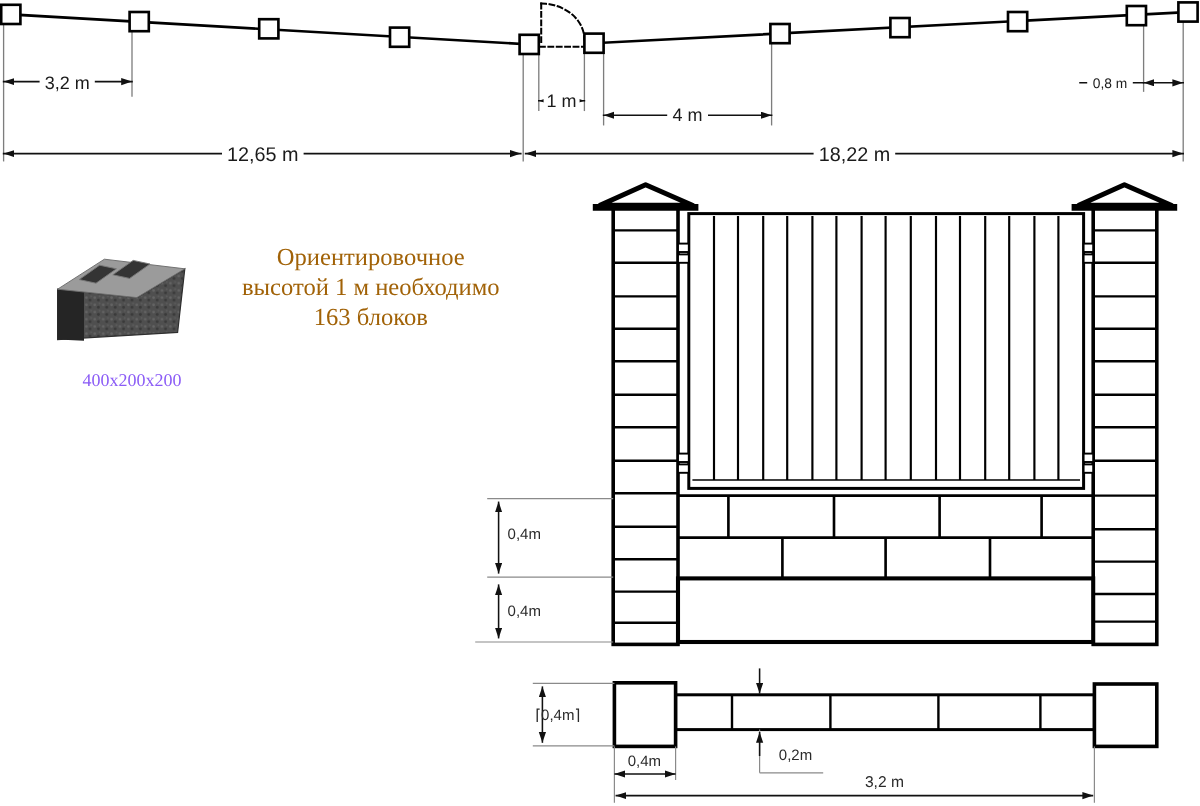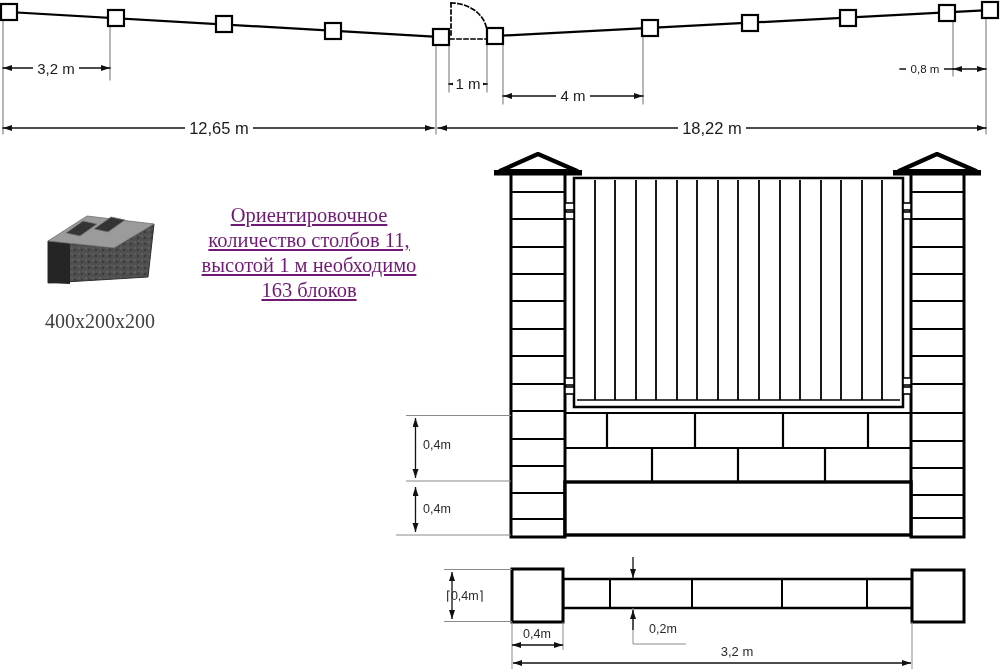--- a/index.html
+++ b/index.html
@@ -5,24 +5,24 @@
   html,body{margin:0;padding:0;background:#fff;}
   #page{position:relative;width:1000px;height:672px;background:#fff;overflow:hidden;
         font-family:"Liberation Sans",sans-serif;}
   #drawing{position:absolute;left:0;top:0;}
   .dimtxt{font-family:"Liberation Sans",sans-serif;fill:#1b1b1b;}
   .sm{font-size:11.5px;}
   .md{font-size:15px;}
   .lg{font-size:16.5px;}
   .el{font-size:12.5px;fill:#2a2a2a;}
   #note{position:absolute;left:173px;top:203px;width:272px;text-align:center;
-        font-family:"Liberation Serif",serif;font-size:20.5px;line-height:25px;color:#701a75;text-decoration:underline;}
+        font-family:"Liberation Serif",serif;font-size:20.5px;line-height:25px;color:#a16207;}
   #note span{display:block;}
-  #block-label{position:absolute;left:30px;top:310px;width:140px;text-align:center;
-        font-family:"Liberation Serif",serif;font-size:20px;color:#404040;}
+  #block-label{position:absolute;left:40px;top:310px;width:140px;text-align:center;
+        font-family:"Liberation Serif",serif;font-size:15px;color:#8b5cf6;}
 </style>
 </head>
 <body>
 
 <div id="page">
 
 <svg id="drawing" width="1000" height="672" viewBox="0 0 1000 672">
   <defs>
     <marker id="arr" markerUnits="userSpaceOnUse" markerWidth="10" markerHeight="8" refX="9" refY="3" orient="auto-start-reverse">
       <path d="M0,0 L9,3 L0,6 Z" fill="#111"></path>
@@ -237,20 +237,19 @@
     </g>
     <text class="dimtxt el" x="446" y="600">⌈0,4m⌉</text>
     <text class="dimtxt el" x="537" y="638" text-anchor="middle">0,4m</text>
     <text class="dimtxt el" x="649" y="633">0,2m</text>
     <text class="dimtxt el" x="737" y="656" text-anchor="middle" style="font-size:13px">3,2 m</text>
   </g>
 </svg>
 
 <div id="note">
   <span>Ориентировочное</span>
-  <span>количество столбов 11,</span>
   <span>высотой 1 м необходимо</span>
   <span>163 блоков</span>
 </div>
 
 <div id="block-label">400x200x200</div>
 
 </div>
 
 </body></html>

